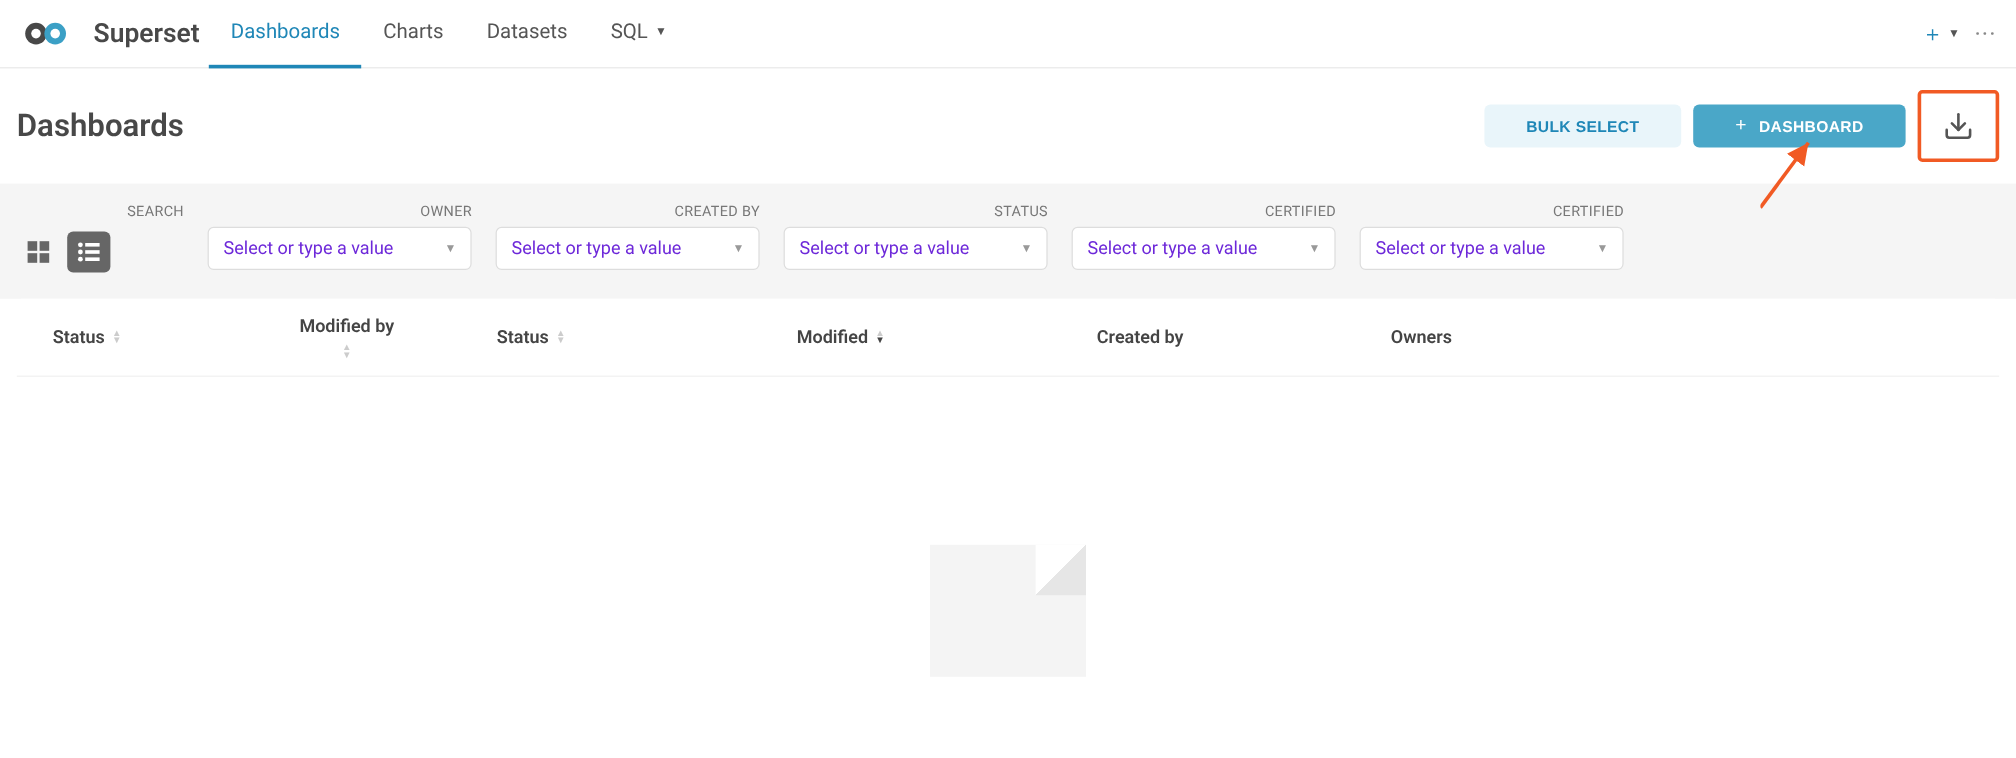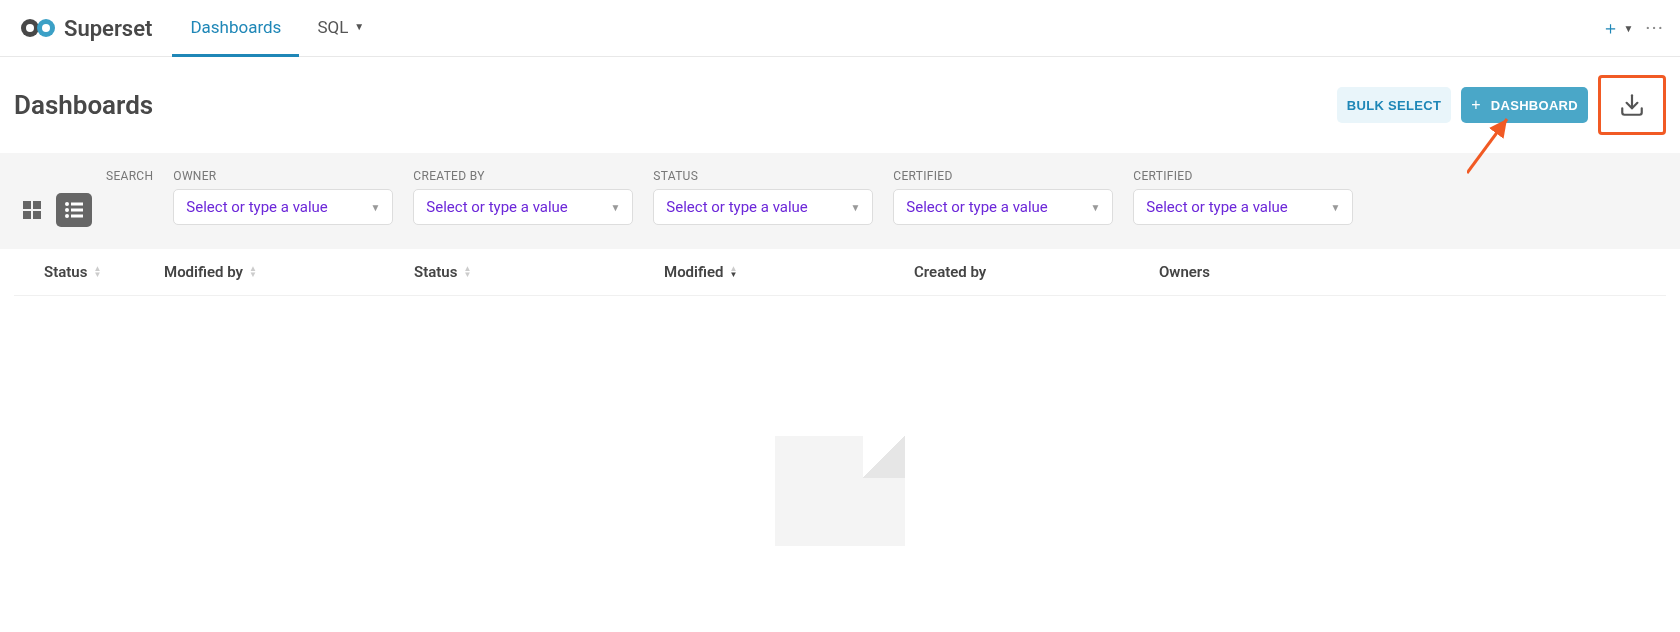--- a/index.html
+++ b/index.html
@@ -16,22 +16,22 @@
   .topnav {
     height: 57px;
     border-bottom: 1px solid #e8e8e8;
     display: flex;
     align-items: center;
     padding: 0 16px;
   }
   .logo {
     display: flex;
     align-items: center;
-    gap: 0;
-    margin-right: 20px;
+    gap: 14px;
+    margin-right: 8px;
   }
   .logo-mark {
     width: 48px;
     height: 24px;
   }
   .logo-text {
     font-size: 22px;
     font-weight: 600;
     color: #484848;
   }
@@ -102,21 +102,21 @@
     gap: 10px;
   }
   .btn {
     height: 36px;
     border-radius: 5px;
     font-size: 13px;
     font-weight: 700;
     letter-spacing: 0.3px;
     display: inline-flex;
     align-items: center;
-    padding: 0 10px;
+    padding: 0 35px;
     cursor: pointer;
     border: none;
   }
   .btn.bulk {
     background: #e9f5fa;
     color: #1f87b7;
   }
   .btn.primary {
     background: #4aa7c8;
     color: #fff;
@@ -171,20 +171,21 @@
   .filters-grid {
     flex: 1;
     display: flex;
     flex-wrap: wrap;
     gap: 14px 20px;
   }
   .filter-group {
     display: flex;
     flex-direction: column;
     gap: 6px;
+    align-items: flex-end;
   }
   .filter-label {
     font-size: 12px;
     color: #777;
     letter-spacing: 0.3px;
   }
   .filter-input, .filter-select {
     height: 36px;
     border: 1px solid #ddd;
     border-radius: 5px;
@@ -237,21 +238,21 @@
   .sort-icons {
     display: inline-flex;
     flex-direction: column;
     line-height: 5px;
     font-size: 8px;
     color: #ccc;
   }
   .sort-icons .up, .sort-icons .down { height: 6px; }
   .sort-icons .active { color: #444; }
   .th-title   { width: 120px; }
-  .th-modby   { width: 250px; }
+  .th-modby   { width: 250px; flex-direction: column; }
   .th-status  { width: 250px; }
   .th-modified{ width: 250px; }
   .th-created { width: 200px; }
   .th-owners  { width: 220px; margin-left: 45px; }
   .th-actions { flex: 1; text-align: right; justify-content: flex-end; }
 
   .empty-area {
     display: flex;
     justify-content: center;
     padding-top: 140px;
@@ -282,20 +283,26 @@
         <circle cx="30" cy="12" r="9" fill="#3ba0c6"></circle>
         <circle cx="14" cy="12" r="4" fill="#fff"></circle>
         <circle cx="30" cy="12" r="4" fill="#fff"></circle>
       </svg>
     </span>
     <span class="logo-text">Superset</span>
   </div>
   <div class="nav-items">
     <div class="nav-item active">
       <span>Dashboards</span>
+    </div>
+    <div class="nav-item">
+      <span>Charts</span>
+    </div>
+    <div class="nav-item">
+      <span>Datasets</span>
     </div>
     <div class="nav-item">
       <span>SQL</span>
       <span class="caret">▼</span>
     </div>
   </div>
   <div class="nav-right">
     <div class="nav-icon-btn">
       <span>＋</span>
       <span class="caret">▼</span>

